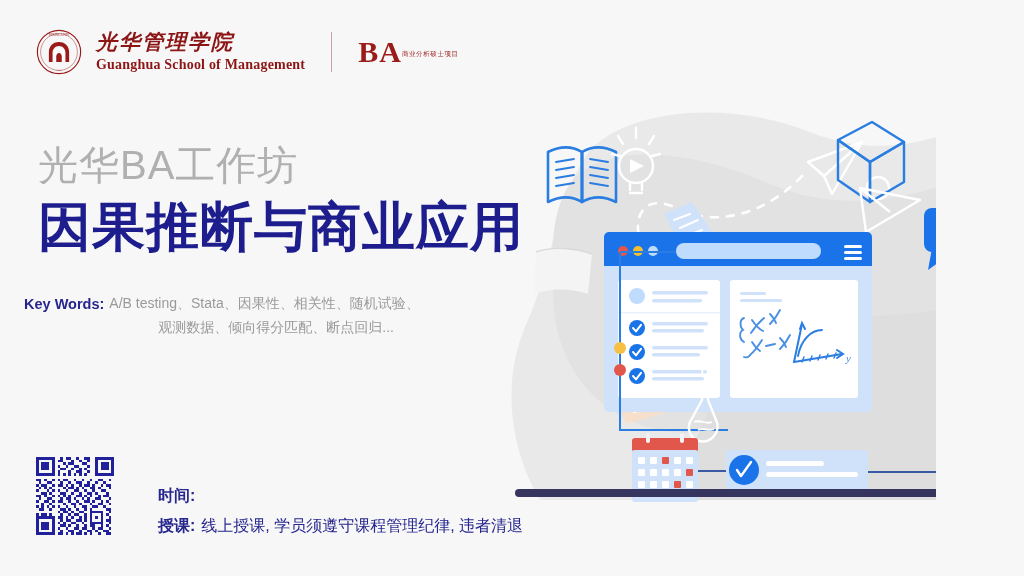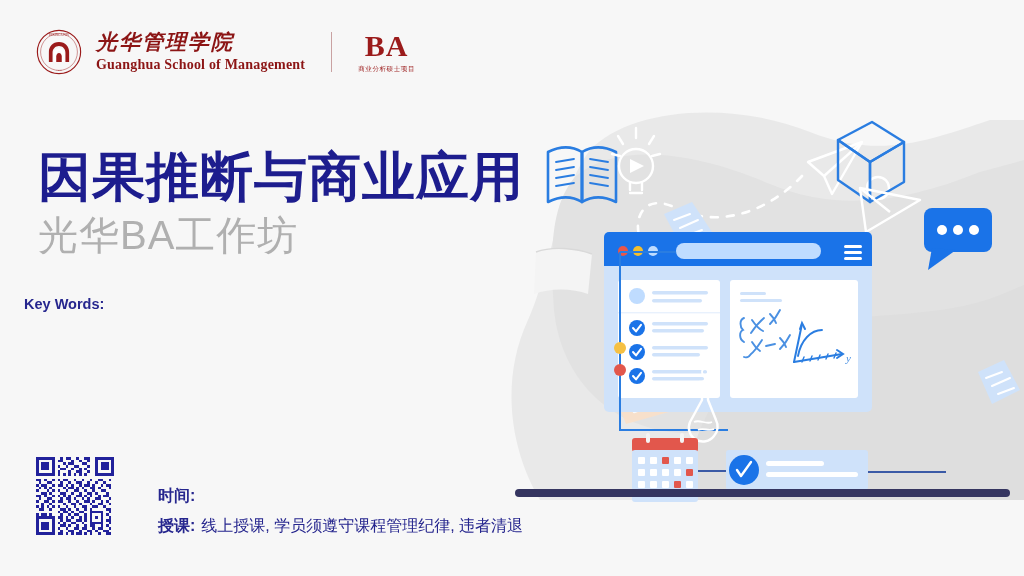--- a/index.html
+++ b/index.html
@@ -4,21 +4,21 @@
 <style>
   * { box-sizing: border-box; margin: 0; padding: 0; }
   html, body {
     width: 1024px; height: 576px;
     overflow: hidden;
     background: #f7f7f7;
     font-family: "Liberation Sans", "DejaVu Sans", sans-serif;
   }
   #poster {
     position: relative;
-    width: 1024px; height: 576px;
+    width: 936px; height: 576px;
     background: #f7f7f7;
     overflow: hidden;
   }
 
   
   #logo-bar {
     position: absolute; left: 36px; top: 26px;
     display: flex; align-items: center; gap: 14px;
     height: 52px;
   }
@@ -31,21 +31,21 @@
     font-style: italic;
   }
   #gsm-en {
     font-family: "Liberation Serif", "DejaVu Serif", serif;
     font-size: 14px; font-weight: 700; color: #8c1515;
     letter-spacing: .2px; margin-top: 3px; white-space: nowrap;
   }
   #logo-divider {
     width: 1px; height: 40px; background: #c9a2a2; margin: 0 12px;
   }
-  #ba-block { display: flex; flex-direction: column; align-items: center; }
+  #ba-block { display: flex; align-items: center; }
   #ba-text {
     font-family: "Liberation Serif", "DejaVu Serif", serif;
     font-size: 30px; font-weight: 700; color: #9b1b1b;
     letter-spacing: 1px; line-height: 1;
   }
   #ba-sub {
     font-size: 6.5px; color: #9b1b1b; letter-spacing: .6px;
     margin-top: 4px; white-space: nowrap;
   }
 
@@ -117,27 +117,31 @@
 
     <div id="logo-divider"></div>
 
     <div id="ba-block">
       <div id="ba-text">BA</div>
       <div id="ba-sub">商业分析硕士项目</div>
     </div>
   </div>
 
   <div id="headline-wrap">
+    <div id="kicker">光华BA工作坊</div>
     <div id="title">因果推断与商业应用</div>
-    <div id="kicker">光华BA工作坊</div>
   </div>
 
   <div id="keywords">
     <div id="kw-row">
       <div id="kw-label">Key Words:</div>
+      <div id="kw-lines">
+        <div class="kw-line">A/B testing、Stata、因果性、相关性、随机试验、</div>
+        <div class="kw-line indent">观测数据、倾向得分匹配、断点回归...</div>
+      </div>
     </div>
   </div>
 
   <svg id="qr" viewBox="0 0 29 29" shape-rendering="crispEdges">
     <rect width="29" height="29" fill="#f7f7f7"></rect>
     <g fill="#21219b">
 
       <rect x="0" y="0" width="7" height="1"></rect>
         <rect x="0" y="6" width="7" height="1"></rect>
       <rect x="0" y="0" width="1" height="7"></rect>

